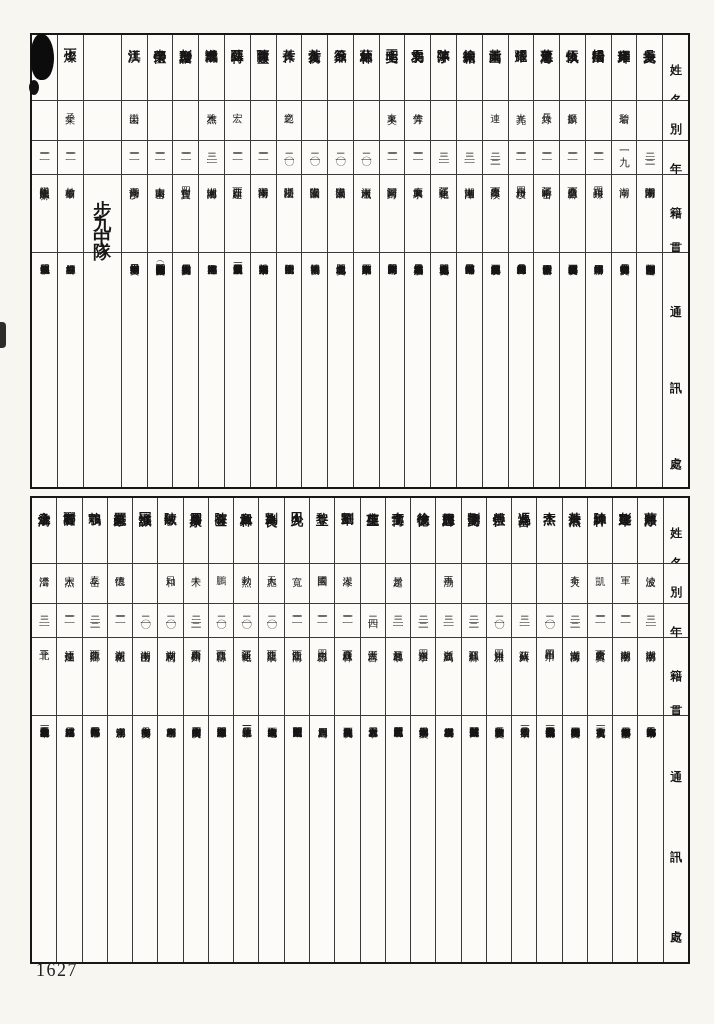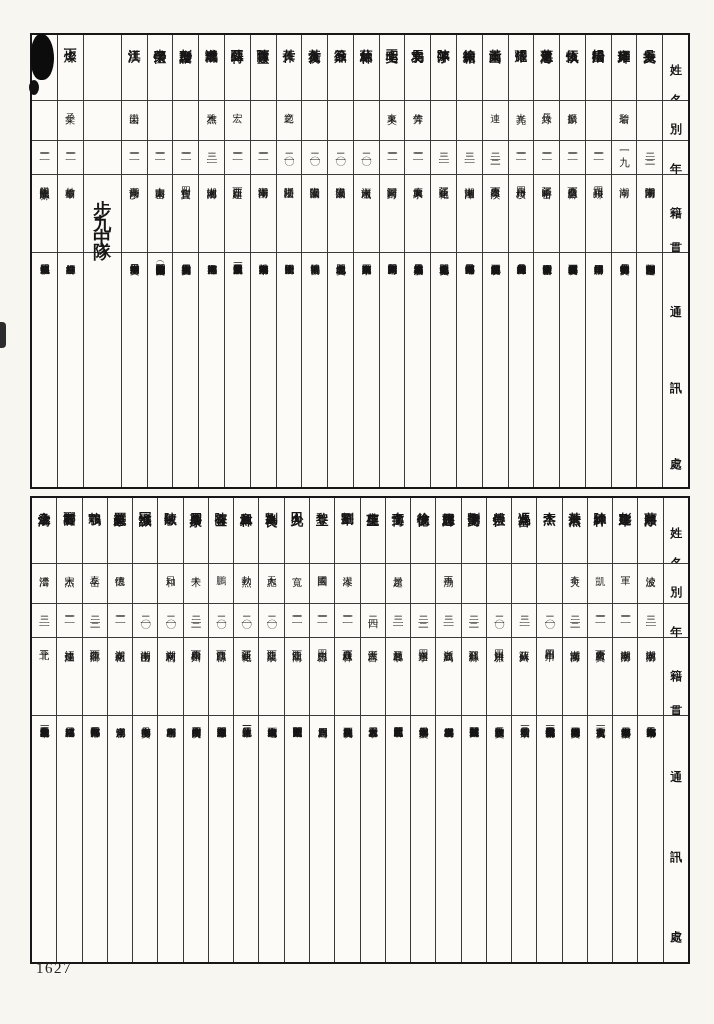--- a/index.html
+++ b/index.html
@@ -59,21 +59,21 @@
   .smudge2{
     position:absolute;left:29px;top:80px;width:10px;height:15px;
     background:#111;border-radius:50%;z-index:3;
   }
   .edge-mark{
     position:absolute;left:0;top:322px;width:6px;height:26px;
     background:#2c2c2c;border-radius:0 4px 4px 0;
   }
   .page-number{
     position:absolute;left:36px;top:960px;
-    font-size:15px;letter-spacing:1.5px;color:#222;
+    font-size:18px;letter-spacing:1.5px;color:#222;
   }
 </style>
 </head>
 <body>
 
 <div class="page">
   <div class="frame">
     <div class="sheet-table t-top">
         <div class="col hdr">
           <div class="cell c-name">

